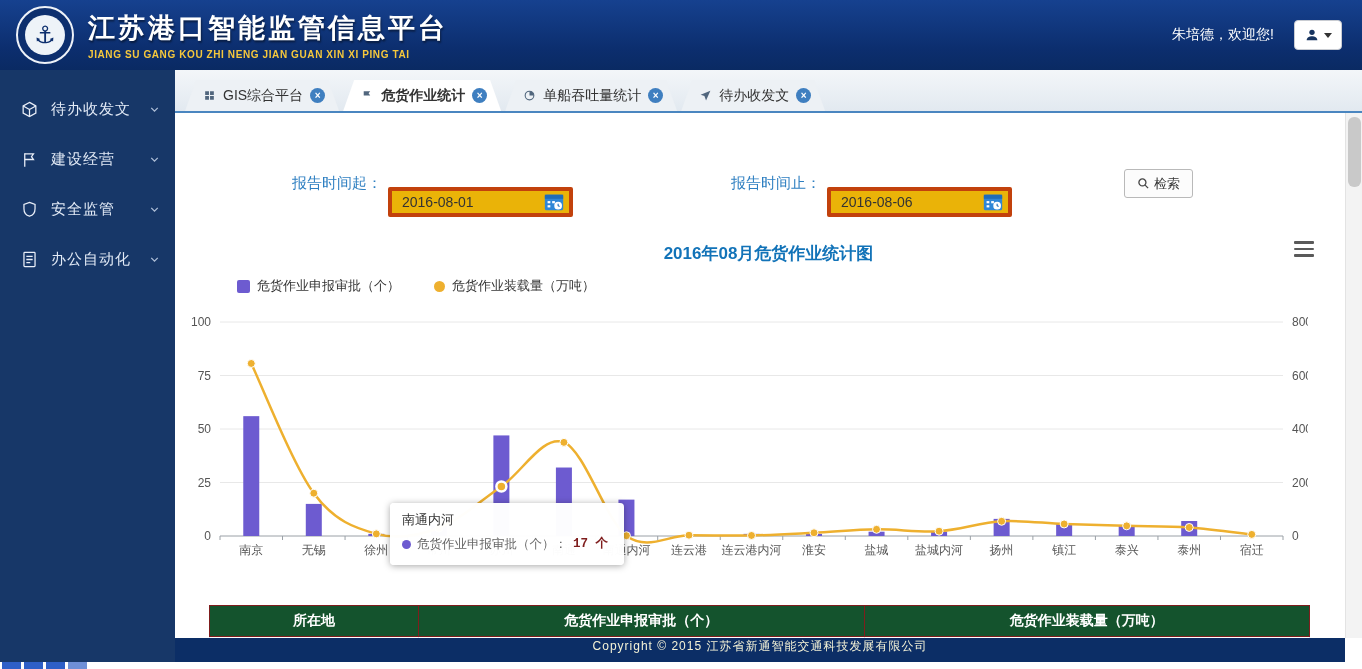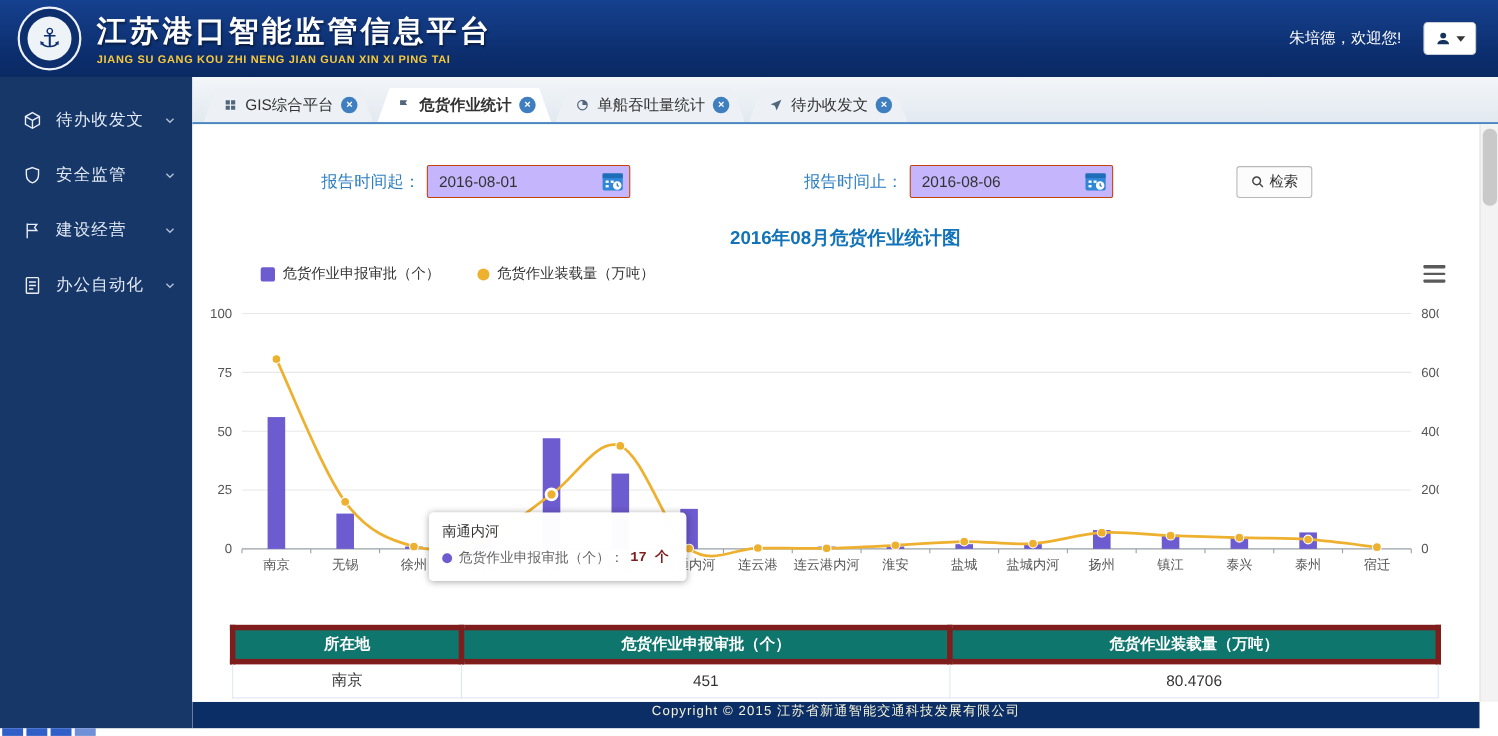--- a/index.html
+++ b/index.html
@@ -44,22 +44,22 @@
   .tab.active { background:#fff; font-weight:bold; }
   .tab-icon { display:flex; }
   .tab-close { width:15px; height:15px; border-radius:50%; background:#3f7fc0; color:#fff; font-size:10px;
     line-height:15px; text-align:center; font-weight:bold; cursor:pointer; flex:0 0 auto; }
 
   
   .content { flex:1; position:relative; background:#fff; overflow:hidden; }
 
   .filter-row { display:flex; align-items:center; padding:37px 0 0 117px; font-size:15px; }
   .filter-label { color:#2e7fc1; }
-  .date-wrap { position:relative; margin-left:6px; width:185px; height:30px; border:1px solid #c2410c;
-    background:#c4b5fd; display:flex; align-items:center; border-radius:2px; }
+  .date-wrap { position:relative; margin-left:6px; width:185px; height:30px; border:4px solid #c2410c;
+    background:#eab308; display:flex; align-items:center; border-radius:2px;margin-top:37px; }
   .date-wrap input { border:none; outline:none; flex:1; min-width:0; padding-left:10px; font-size:14px;
     color:#333; font-family:inherit; background:transparent; }
   .cal-btn { width:24px; height:24px; margin-right:3px; display:flex; align-items:center;
     justify-content:center; cursor:pointer; background:none; border:none; padding:0; }
   .gap2 { margin-left:158px; }
   .search-btn { margin-left:112px; height:29px; padding:0 12px; background:#fcfcfc; border:1px solid #b9b9b9;
     border-radius:3px; display:flex; align-items:center; gap:4px; font-size:13px; color:#333;
     cursor:pointer; font-family:inherit; }
 
   .chart-title { text-align:center; color:#1273b8; font-size:17px; font-weight:bold; margin-top:25px; }
@@ -79,22 +79,22 @@
   .tooltip { position:absolute; left:207px; top:194px; width:234px; background:rgba(255,255,255,.98);
     border-radius:4px; box-shadow:0 1px 7px rgba(0,0,0,.35); padding:8px 12px 9px 12px; font-size:12.5px;
     z-index:5; }
   .tip-title { color:#333; font-size:13px; margin-bottom:5px; }
   .tip-row { display:flex; align-items:center; gap:6px; line-height:1.75; color:#666; }
   .tip-dot { width:9px; height:9px; border-radius:50%; flex:0 0 auto; }
   .tip-val { color:#7f1d1d; font-weight:bold;font-family:Liberation Mono, monospace; }
 
   .data-table { margin:34px 0 0 34px; width:1101px; border-collapse:collapse; font-size:14px;
     table-layout:fixed; }
-  .data-table th { background:#0f766e; color:#fff; height:31px; font-weight:bold;
-    border:5px solid #7f1d1d; }
+  .data-table th { background:#14532d; color:#fff; height:31px; font-weight:bold;
+    border:1px solid #7f1d1d; }
   .data-table td { height:33px; text-align:center; border:1px solid #dfe8f2; color:#333; background:#fff; }
   .col-1 { width:19%; } .col-2 { width:40.5%; } .col-3 { width:40.5%; }
 
   .page-footer { height:24px; margin-right:17px; background:#0c2e66; color:#f5f3d7; font-size:12px;
     display:flex; align-items:flex-start; justify-content:center; letter-spacing:1px; }
 
   .scrollbar { position:absolute; top:43px; right:0; bottom:24px; width:17px; background:#f3f3f3;
     border-left:1px solid #e3e3e3; cursor:pointer; }
   .scroll-thumb { position:absolute; top:4px; left:2px; width:13px; height:70px; background:#c9c9c9;
     border-radius:6px; cursor:grab; }
@@ -139,38 +139,38 @@
       <span class="side-label">待办收发文</span>
       <span class="side-chevron">
         <svg width="13" height="13" viewBox="0 0 24 24" fill="none" stroke="#c9d6ea" stroke-width="2.4">
             <polyline points="6 9 12 15 18 9"></polyline>
           </svg>
       </span>
     </div>
     <div class="side-item">
       <span class="side-icon">
         <svg width="19" height="19" viewBox="0 0 24 24" fill="none" stroke="#e9eef8" stroke-width="1.6">
-            <path d="M12 3l7 2.5V11c0 4.8-3 8.4-7 9.5-4-1.1-7-4.7-7-9.5V5.5z"></path>
-          </svg>
-      </span>
-      <span class="side-label">安全监管</span>
+            <path d="M6 21V4"></path>
+            <path d="M6 5h11l-2.5 3.5L17 12H6"></path>
+          </svg>
+      </span>
+      <span class="side-label">建设经营</span>
       <span class="side-chevron">
         <svg width="13" height="13" viewBox="0 0 24 24" fill="none" stroke="#c9d6ea" stroke-width="2.4">
             <polyline points="6 9 12 15 18 9"></polyline>
           </svg>
       </span>
     </div>
     <div class="side-item">
       <span class="side-icon">
         <svg width="19" height="19" viewBox="0 0 24 24" fill="none" stroke="#e9eef8" stroke-width="1.6">
-            <path d="M6 21V4"></path>
-            <path d="M6 5h11l-2.5 3.5L17 12H6"></path>
-          </svg>
-      </span>
-      <span class="side-label">建设经营</span>
+            <path d="M12 3l7 2.5V11c0 4.8-3 8.4-7 9.5-4-1.1-7-4.7-7-9.5V5.5z"></path>
+          </svg>
+      </span>
+      <span class="side-label">安全监管</span>
       <span class="side-chevron">
         <svg width="13" height="13" viewBox="0 0 24 24" fill="none" stroke="#c9d6ea" stroke-width="2.4">
             <polyline points="6 9 12 15 18 9"></polyline>
           </svg>
       </span>
     </div>
     <div class="side-item">
       <span class="side-icon">
         <svg width="19" height="19" viewBox="0 0 24 24" fill="none" stroke="#e9eef8" stroke-width="1.6">
             <rect x="5" y="3" width="14" height="18" rx="1"></rect>

